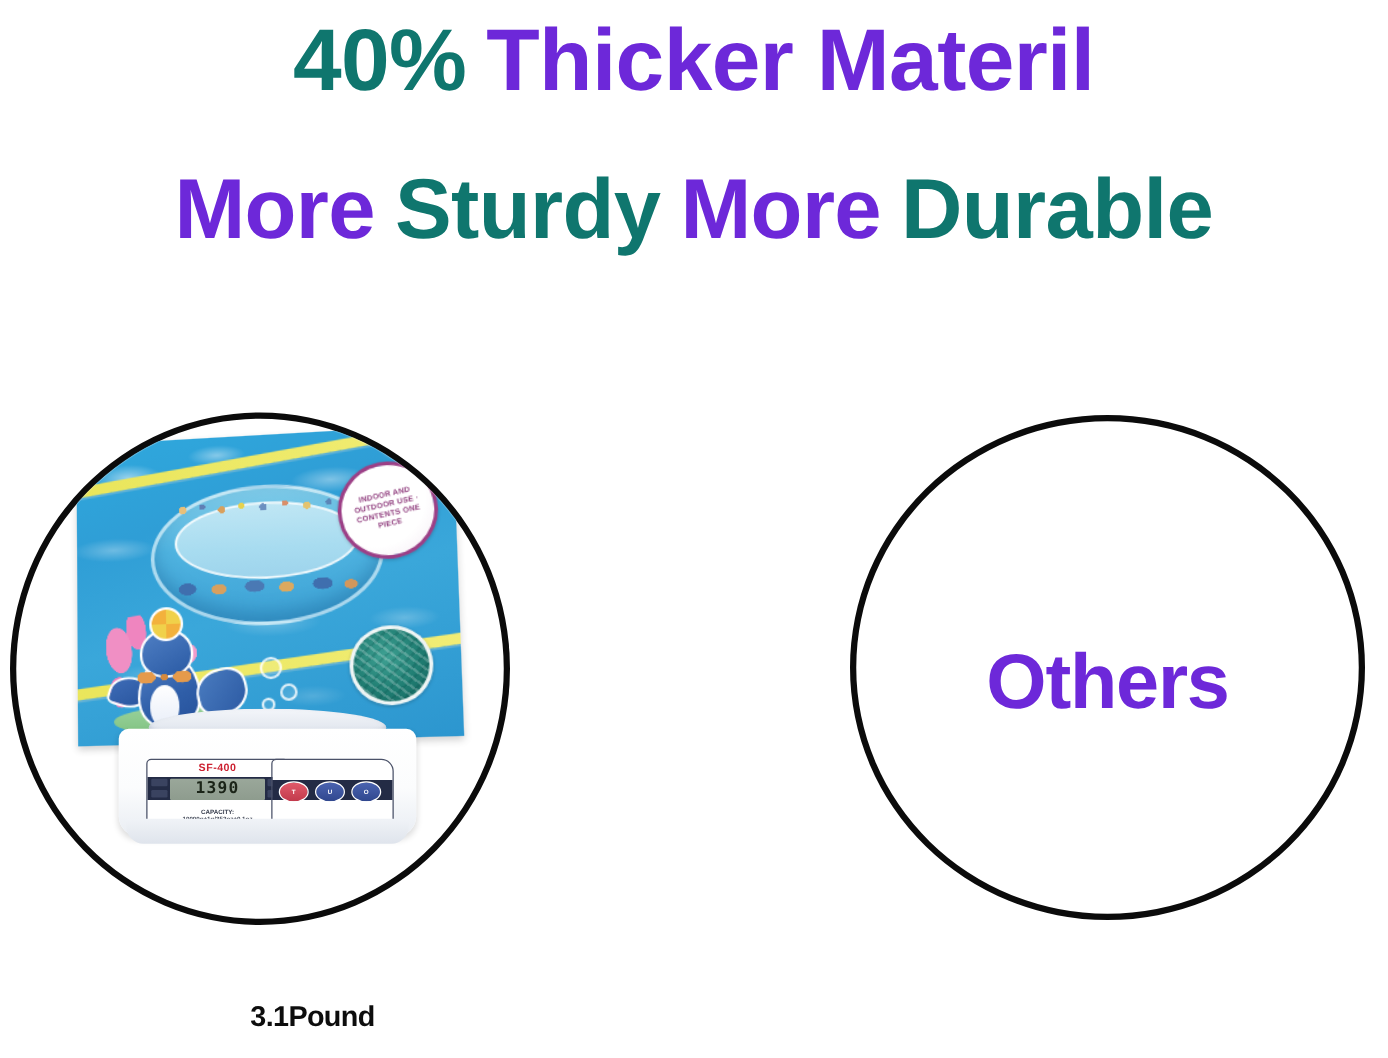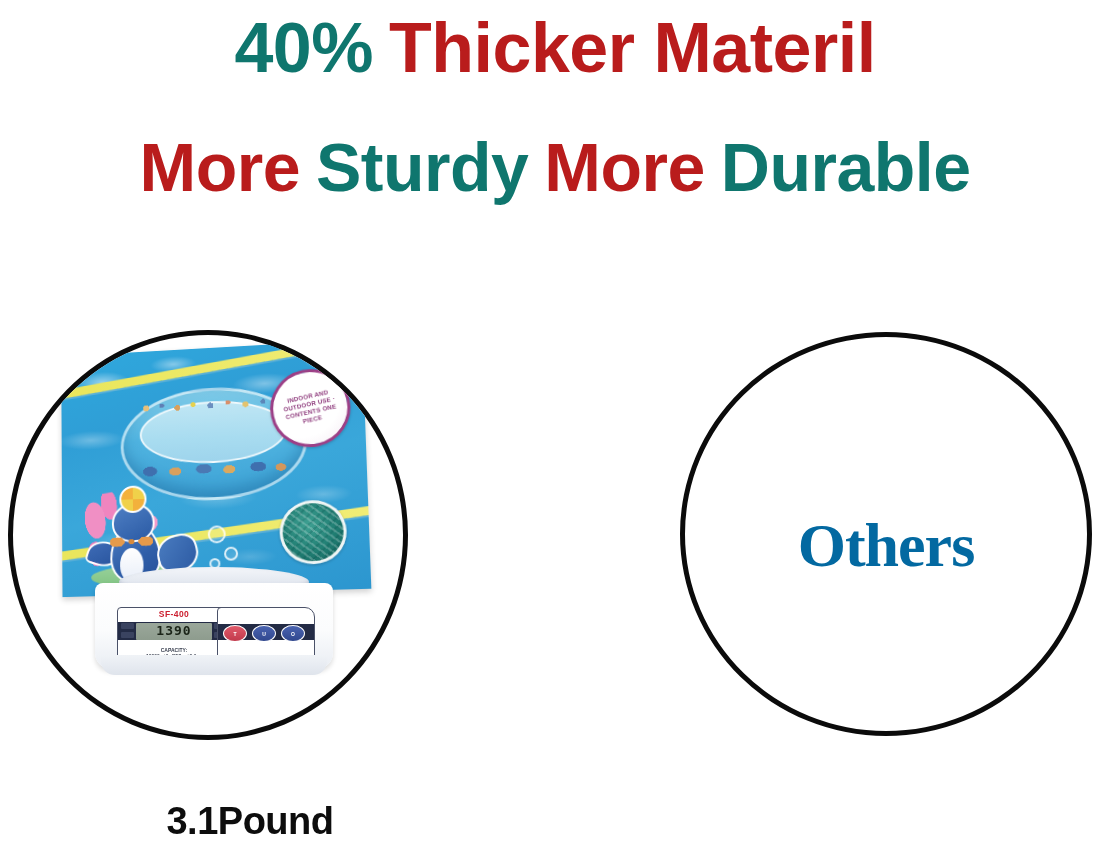--- a/index.html
+++ b/index.html
@@ -31,21 +31,21 @@
     top: 8px;
     font-size: 70px;
     line-height: 80px;
   }
   #headline-line2 {
     top: 128px;
     font-size: 68px;
     line-height: 78px;
   }
   .hl-red  { color: #0f766e; text-align: right; }
-  .hl-black{ color: #b91c1c; }
+  .hl-black{ color: #6d28d9; }
   .hl-sp   { display: inline-block; width: 16px; }
 
   
   #comparison-row {
     position: absolute;
     left: 0;
     top: 0;
     width: 1110px;
     height: 846px;
   }
@@ -70,45 +70,44 @@
     top: 332px;
     width: 412px;
     height: 404px;
     display: flex;
     align-items: center;
     justify-content: center;
   }
   #others-label {
     font-size: 62px;
     font-weight: 700;
-    color: #0369a1;
+    color: #6d28d9;
     letter-spacing: -1px;
     margin-top: 22px;
-    font-family: Liberation Serif, serif;
   }
 
   
   #vs-text {
     position: absolute;
     left: 450px;
     top: 462px;
     width: 220px;
     text-align: center;
     font-size: 118px;
     font-weight: 700;
     color: #ee1115;
     letter-spacing: -4px;
     line-height: 118px;
   }
 
   
   .weight-label {
     position: absolute;
     top: 800px;
-    font-size: 38px;
+    font-size: 23px;
     font-weight: 700;
     color: #0d0d0d;
     text-align: center;
     letter-spacing: -0.5px;
   }
   #weight-ours   { left: 70px;  width: 360px; }
   #weight-others { left: 690px; width: 400px; }
 
   
   #product-photo {

